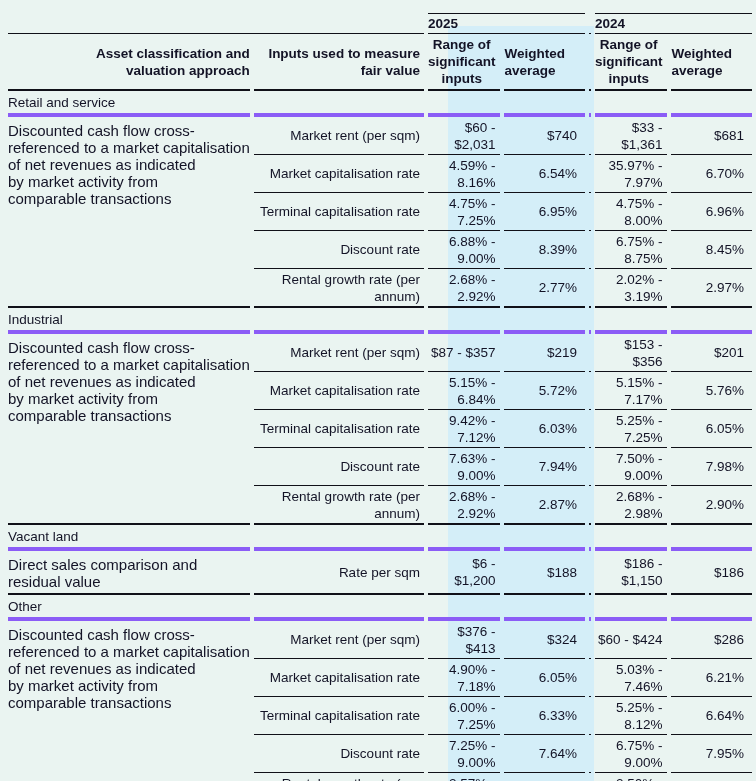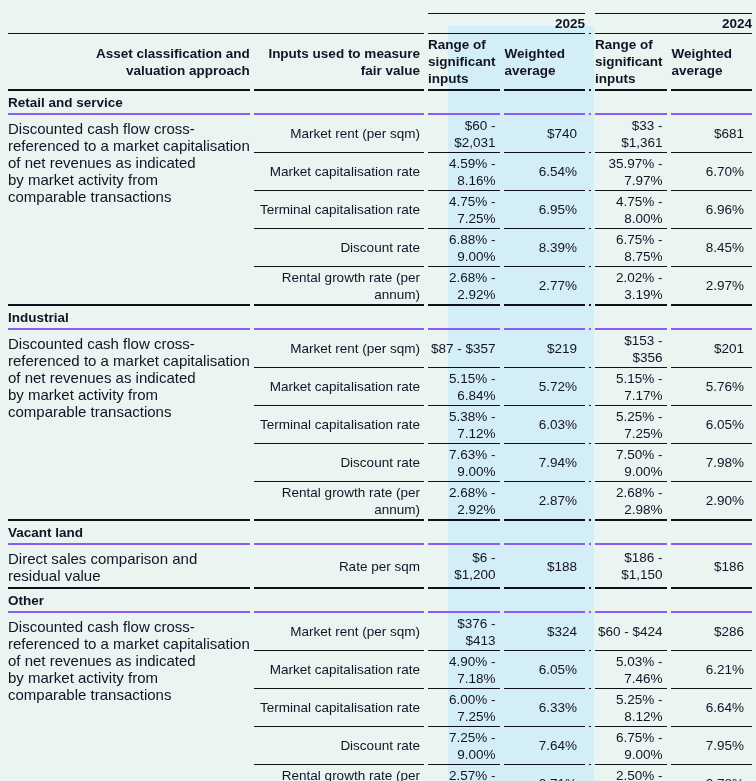--- a/index.html
+++ b/index.html
@@ -27,36 +27,36 @@
   col.c-r25{width:69px;}
   col.c-w25{width:69px;}
   col.c-gap{width:3px;}
   col.c-r24{width:68px;}
   col.c-w24{width:71px;}
 
   td,th{padding:0;vertical-align:middle;white-space:pre-line;overflow:visible;}
 
   
   tr.year-row td{height:19px;border-bottom:1.5px solid #101018;font-weight:bold;}
-  tr.year-row td.year{border-top:1.5px solid #101018;text-align:right;}
+  tr.year-row td.year{border-top:1.5px solid #101018;text-align:left;}
 
   
   tr.head-row th{
     height:55px;border-bottom:2px solid #101018;
     font-weight:bold;line-height:17px;
   }
   th.h-asset{text-align:right;}
   th.h-inputs{text-align:right;padding-right:4px;white-space:normal;}
-  th.h-range{text-align:left;padding-right:5px;}
+  th.h-range{text-align:center;padding-right:5px;}
   th.h-wavg{text-align:left;padding-right:20px;}
 
   
   tr.section-row td{
-    height:22px;border-bottom:2px solid #8b5cf6;
-    font-weight:bold;text-align:left;
+    height:22px;border-bottom:4px solid #8b5cf6;
+    font-weight:normal;text-align:left;
   }
 
   
   tr.data-row td{height:37px;border-bottom:1px solid #101018;line-height:17px;}
   tr.data-row.last-row td{border-bottom:2px solid #101018;}
   tr.data-row.final-row td{border-bottom:2.5px solid #101018;}
 
   td.approach{
     vertical-align:top;padding-top:5px;text-align:left;
     font-size:15px;line-height:18px;white-space:pre;
@@ -200,21 +200,21 @@
           <td class="range">5.15% -
 6.84%</td>
           <td class="wavg">5.72%</td>
           <td class="gapcell"></td>
           <td class="range">5.15% -
 7.17%</td>
           <td class="wavg">5.76%</td>
         </tr>
         <tr class="data-row">
           <td class="input">Terminal capitalisation rate</td>
-          <td class="range">5.38% -
+          <td class="range">9.42% -
 7.12%</td>
           <td class="wavg">6.03%</td>
           <td class="gapcell"></td>
           <td class="range">5.25% -
 7.25%</td>
           <td class="wavg">6.05%</td>
         </tr>
         <tr class="data-row">
           <td class="input">Discount rate</td>
           <td class="range">7.63% -

